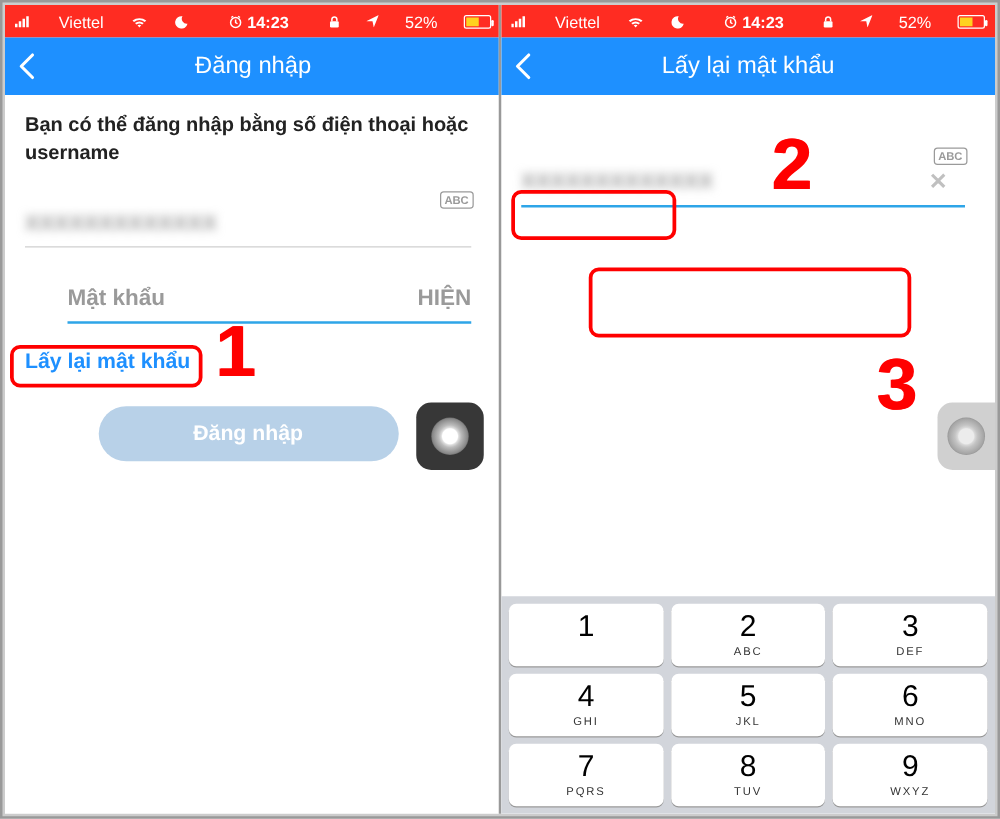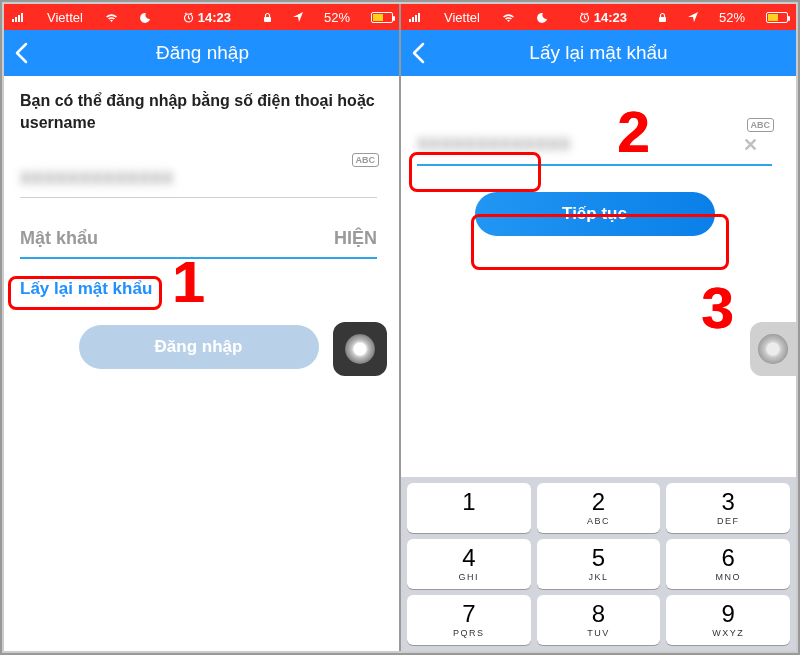--- a/index.html
+++ b/index.html
@@ -101,21 +101,21 @@
     position: absolute;
     right: -2px; top: -8px;
     border: 1px solid #9a9a9a;
     border-radius: 3px;
     font-size: 9px;
     padding: 1px 3px;
     color: #9a9a9a;
     background: #fff;
   }
   .field.active { border-bottom: 2px solid #2ea5e8; }
-  .field + .field { margin-top: 22px; }
+  .field + .field { margin-top: 22px; margin-left: 34px; }
 
   .link {
     color: #1e90ff;
     font-size: 17px;
     margin-top: 20px;
     display: inline-block;
   }
 
   .primary-btn {
     display: block;
@@ -345,21 +345,20 @@
     </div>
 
     <div class="body">
 
       <div class="field active" style="margin-top:36px;">
         <span class="value">XXXXXXXXXXXXX</span>
         <span class="clear-x">✕</span>
         <span class="abc-badge">ABC</span>
       </div>
 
-      <div class="primary-btn enabled">Tiếp tục</div>
     </div>
 
     <div class="assistive light">
       <div class="ring" style="opacity:.6;"></div>
     </div>
 
     <div class="anno-box" style="left:8px; top:148px; width:132px; height:40px;"></div>
     <div class="anno-num" style="left:216px; top:94px;">2</div>
 
     <div class="anno-box" style="left:70px; top:210px; width:258px; height:56px;"></div>

